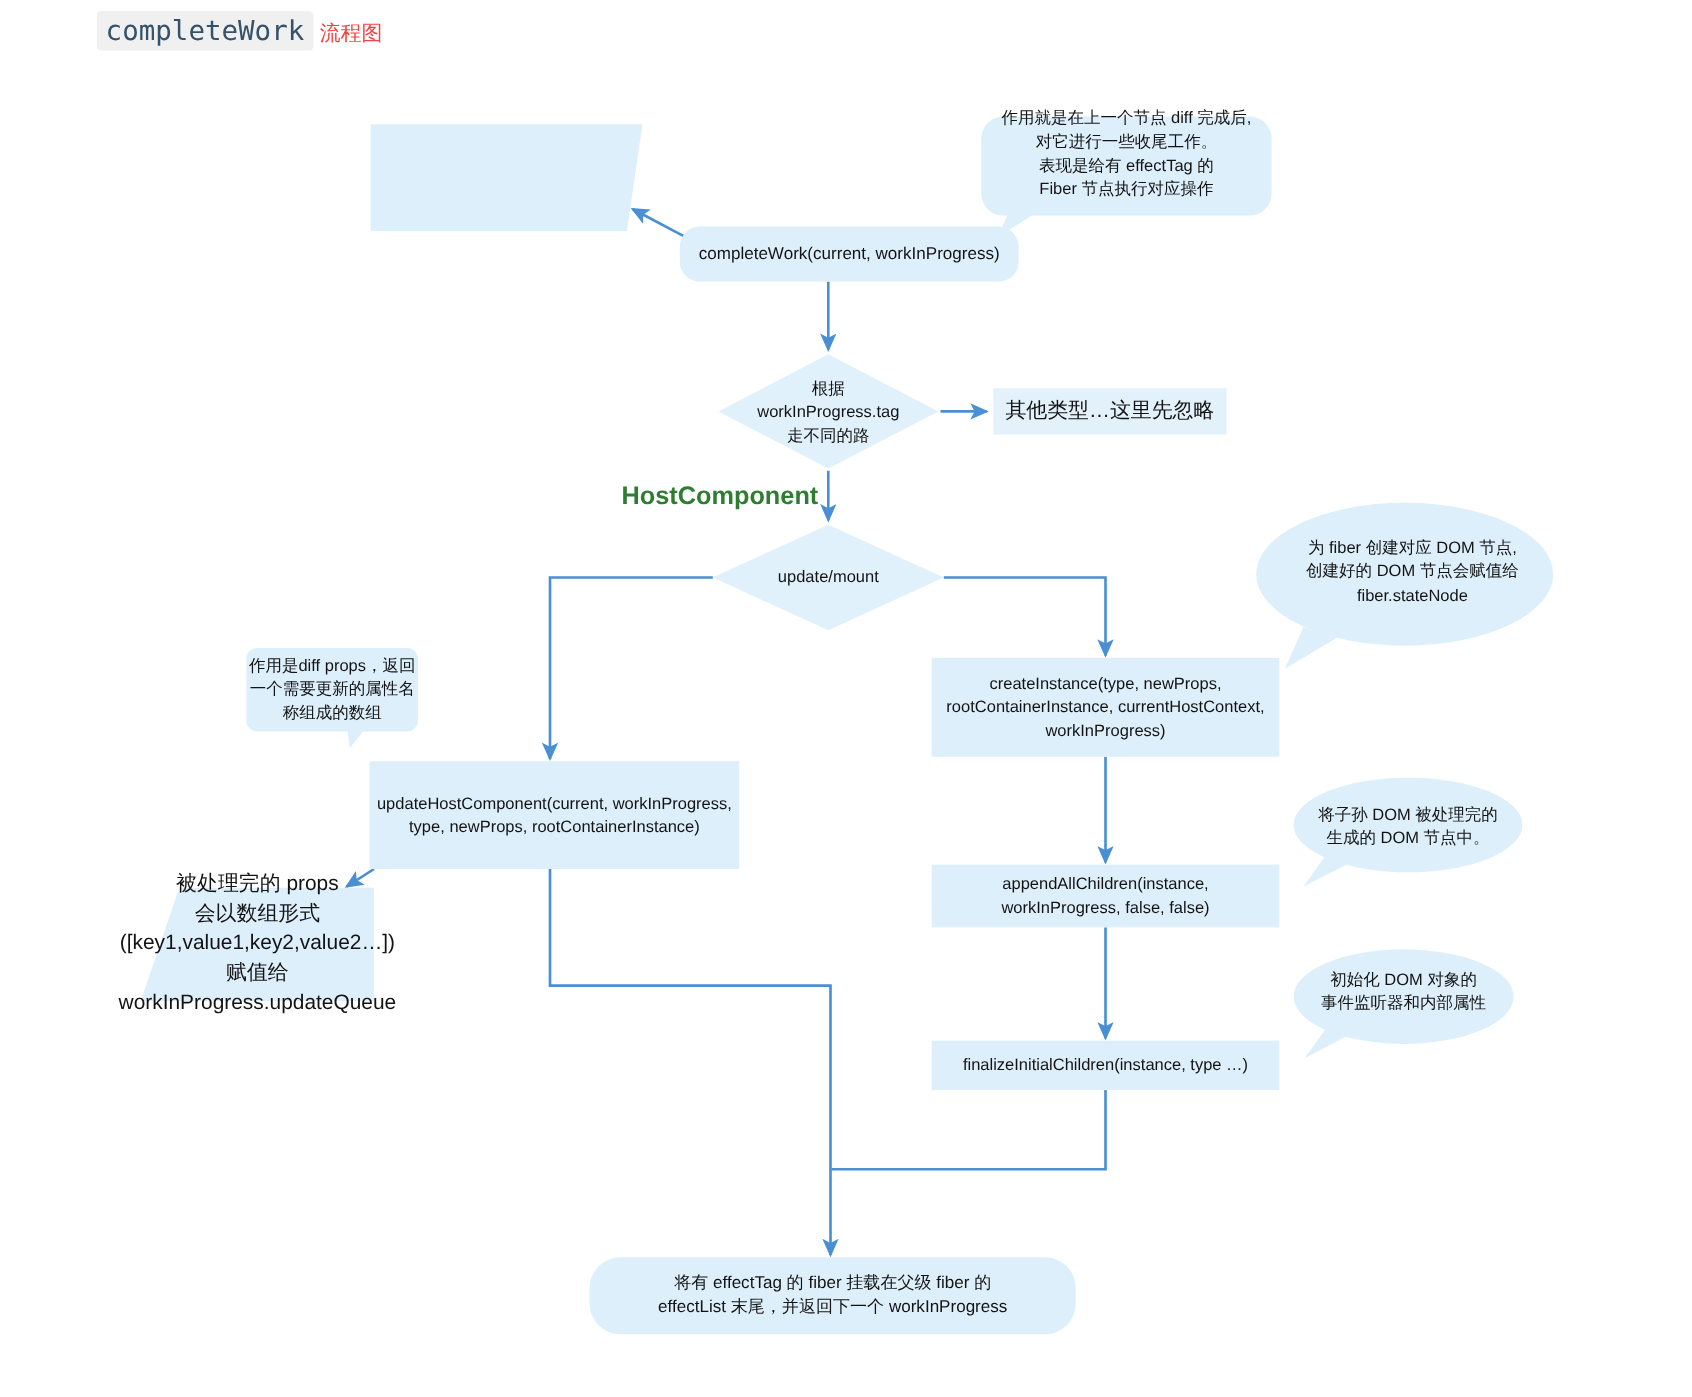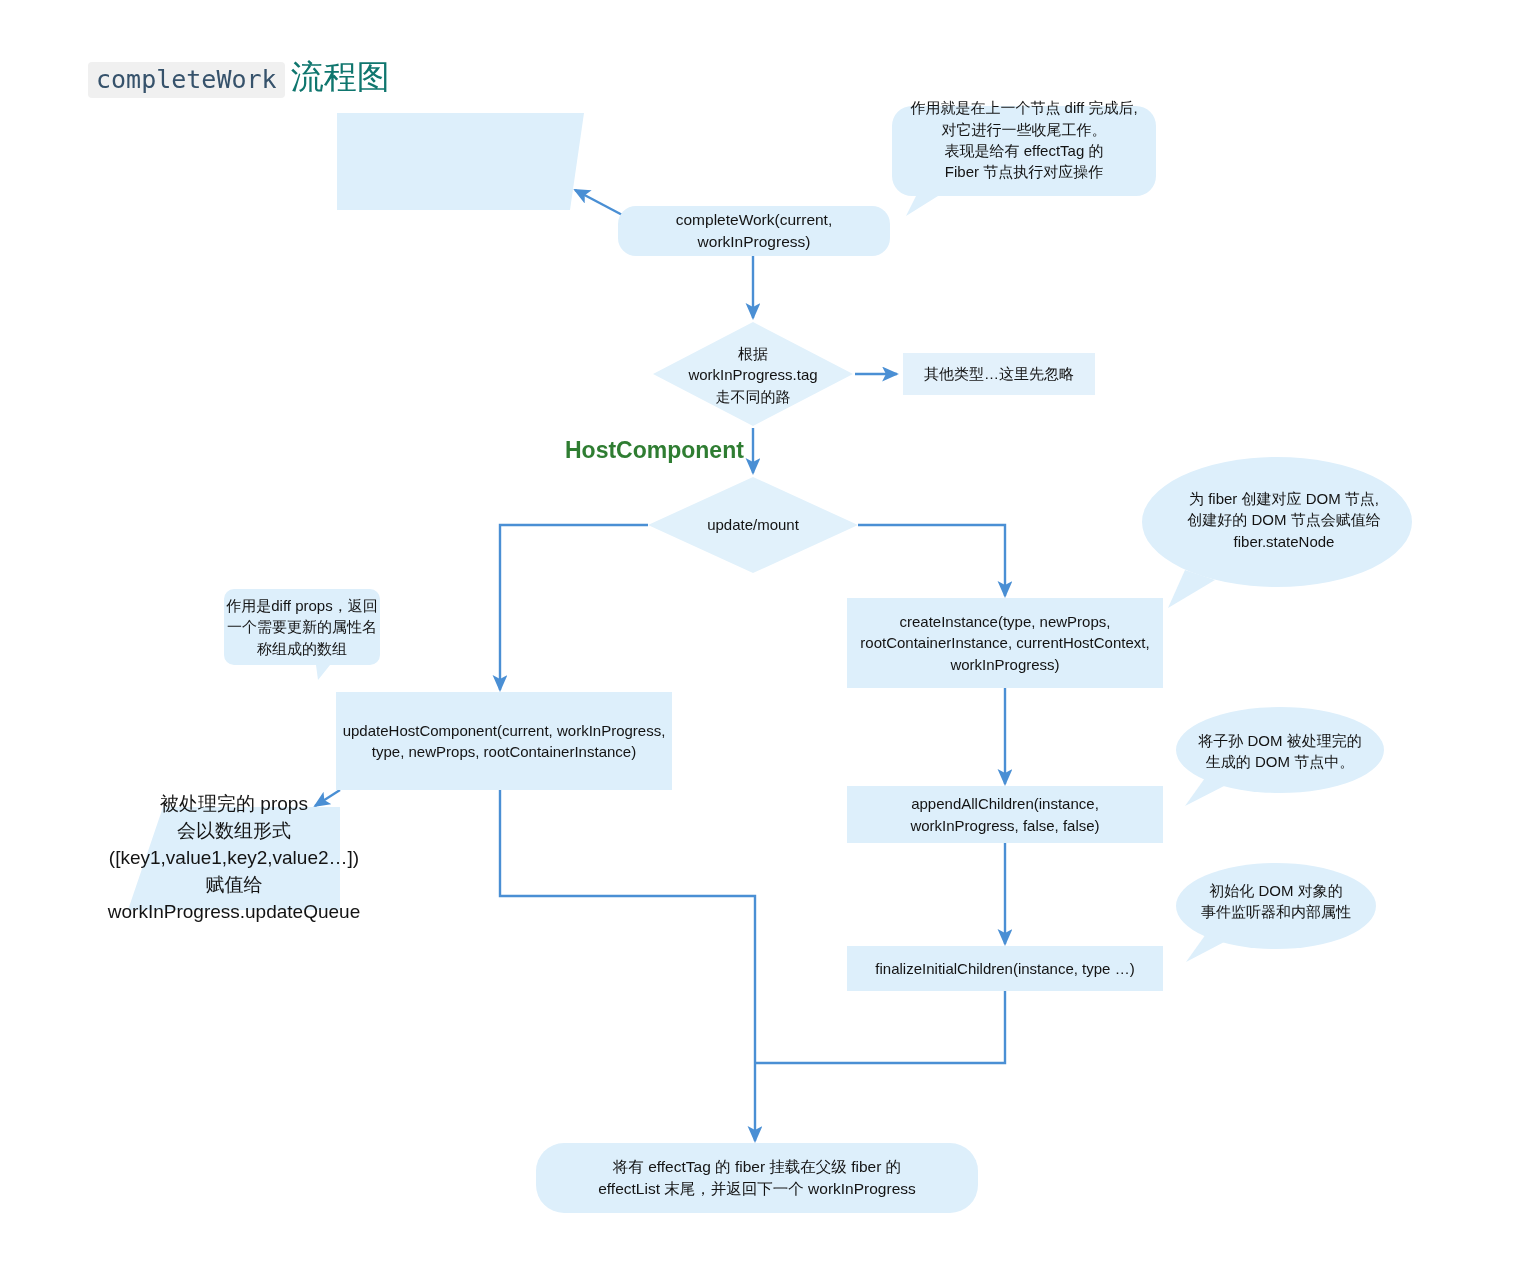--- a/index.html
+++ b/index.html
@@ -19,34 +19,33 @@
     overflow: hidden;
   }
   
   #title-bar {
     position: absolute;
     left: 88px;
     top: 10px;
     display: flex;
     align-items: baseline;
     gap: 6px;
-    margin-top: 45px;
   }
   #title-code {
     font-family: "DejaVu Sans Mono", "Liberation Mono", monospace;
     font-size: 25px;
     color: #36526b;
     background: #f0f0f0;
     border-radius: 4px;
     padding: 3px 8px 4px 8px;
     letter-spacing: 0px;
   }
   #title-text {
-    font-size: 33px;
-    color: #0f766e;
+    font-size: 19px;
+    color: #ef4444;
     font-weight: 400;
   }
   
   #canvas {
     position: absolute;
     left: 0;
     top: 0;
     width: 1538px;
     height: 1270px;
   }
@@ -177,31 +176,31 @@
     </svg>
 
 
     <div class="node n-text" style="left:892px; top:95px; width:264px; height:90px; font-size:15px;">
       <span>作用就是在上一个节点 diff 完成后,
 对它进行一些收尾工作。
 表现是给有 effectTag 的
 Fiber 节点执行对应操作</span>
     </div>
 
-    <div class="node fill-box rounded" style="left:618px; top:206px; width:272px; height:50px; font-size:15.5px;">
+    <div class="node fill-box rounded" style="left:618px; top:206px; width:308px; height:50px; font-size:15.5px;">
       <span>completeWork(current, workInProgress)</span>
     </div>
 
     <div class="node n-text" style="left:648px; top:340px; width:210px; height:70px; font-size:15px;">
       <span>根据
 workInProgress.tag
 走不同的路</span>
     </div>
 
-    <div class="node fill-box-pale" style="left:903px; top:353px; width:192px; height:42px; font-size:15px;">
+    <div class="node fill-box-pale" style="left:903px; top:353px; width:212px; height:42px; font-size:19px;">
       <span>其他类型…这里先忽略</span>
     </div>
 
     <div class="label-green" style="left:565px; top:437px;">
       <span>HostComponent</span>
     </div>
 
     <div class="node n-text" style="left:663px; top:510px; width:180px; height:30px; font-size:15px;">
       <span>update/mount</span>
     </div>

